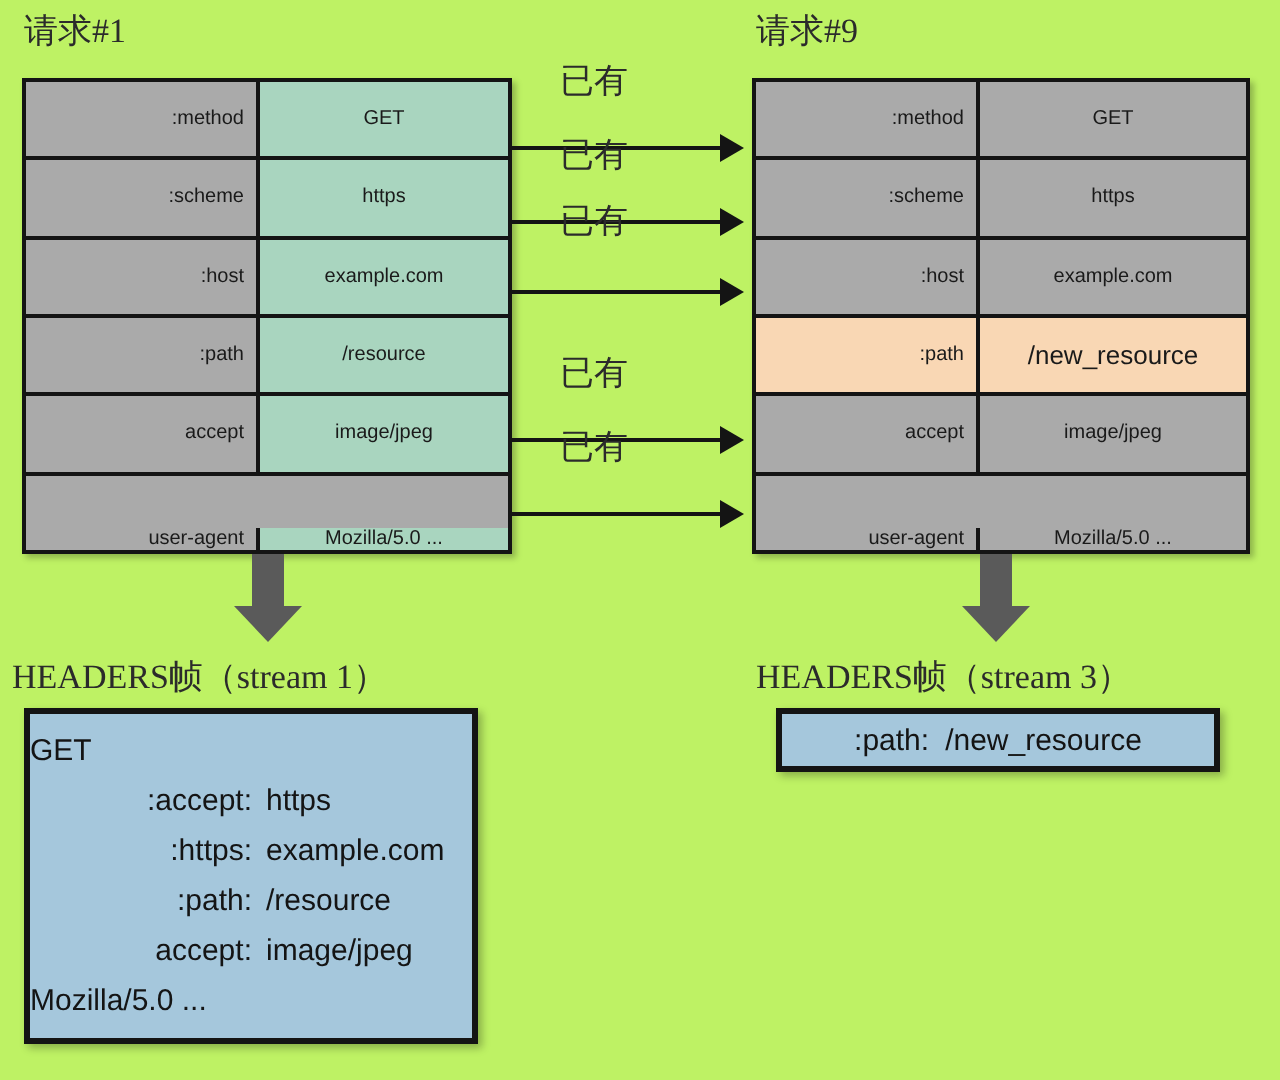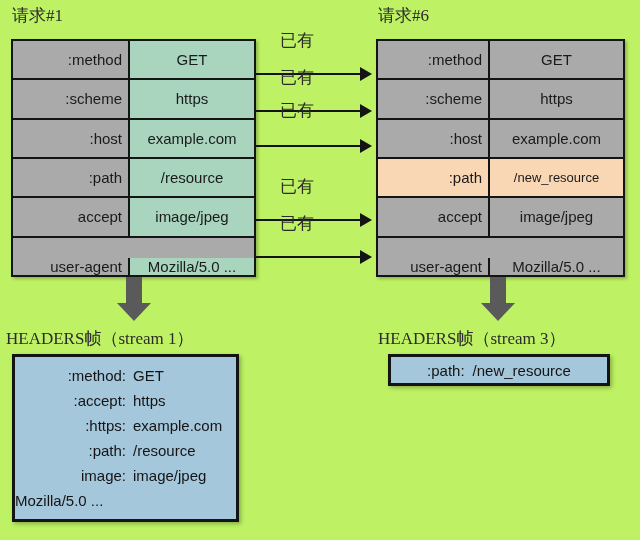--- a/index.html
+++ b/index.html
@@ -41,21 +41,21 @@
     flex: 1 1 0;
     border-bottom: 2px solid #141414;
     box-sizing: border-box;
   }
   .hrow:last-child { border-bottom: none; align-items: flex-end; }
 
   .cell-name, .cell-val {
     display: flex;
     align-items: center;
     font-family: "Liberation Sans", sans-serif;
-    font-size: 15px;
+    font-size: 10px;
     color: #1a1a1a;
     box-sizing: border-box;
     overflow: hidden;
     white-space: nowrap;
   }
   .cell-name {
     justify-content: flex-end;
     padding-right: 6px;
     background: #aaaaaa;
     border-right: 2px solid #141414;
@@ -138,21 +138,21 @@
   #frame2 { display: flex; align-items: center; }
   #frame2 .frame-line { width: 100%; justify-content: center; }
   #frame2 .fl-name { padding-right: 8px; width: auto; }
 </style>
 </head>
 <body>
 
 <div id="canvas">
 
   <div class="caption" style="left:12px; top:4px;">请求#1</div>
-  <div class="caption" style="left:378px; top:4px;">请求#6</div>
+  <div class="caption" style="left:378px; top:4px;">请求#9</div>
 
   <div class="htable" id="table1" style="left:11px; top:39px; width:245px; height:238px;">
 
     <div class="hrow">
       <div class="cell-name fill-gray" style="width:117px;">:method</div>
       <div class="cell-val fill-green">GET</div>
     </div>
     <div class="hrow">
       <div class="cell-name fill-gray" style="width:117px;">:scheme</div>
       <div class="cell-val fill-green">https</div>
@@ -231,37 +231,36 @@
     <div class="shaft"></div>
       <div class="head"></div>
   </div>
 
   <div class="caption" style="left:6px; top:327px;">HEADERS帧（stream 1）</div>
   <div class="caption" style="left:378px; top:327px;text-align:center;">HEADERS帧（stream 3）</div>
 
   <div class="frame" id="frame1" style="left:12px; top:354px; width:227px; height:168px;">
 
     <div class="frame-line">
-      <span class="fl-name">:method:</span>
       <span class="fl-val">GET</span>
     </div>
     <div class="frame-line">
       <span class="fl-name">:accept:</span>
       <span class="fl-val">https</span>
     </div>
     <div class="frame-line">
       <span class="fl-name">:https:</span>
       <span class="fl-val">example.com</span>
     </div>
     <div class="frame-line">
       <span class="fl-name">:path:</span>
       <span class="fl-val">/resource</span>
     </div>
     <div class="frame-line">
-      <span class="fl-name">image:</span>
+      <span class="fl-name">accept:</span>
       <span class="fl-val">image/jpeg</span>
     </div>
     <div class="frame-line">
       <span class="fl-val">Mozilla/5.0 ...</span>
     </div>
   </div>
 
   <div class="frame" id="frame2" style="left:388px; top:354px; width:222px; height:32px;">
     <div class="frame-line">
       <span class="fl-name">:path:</span>

